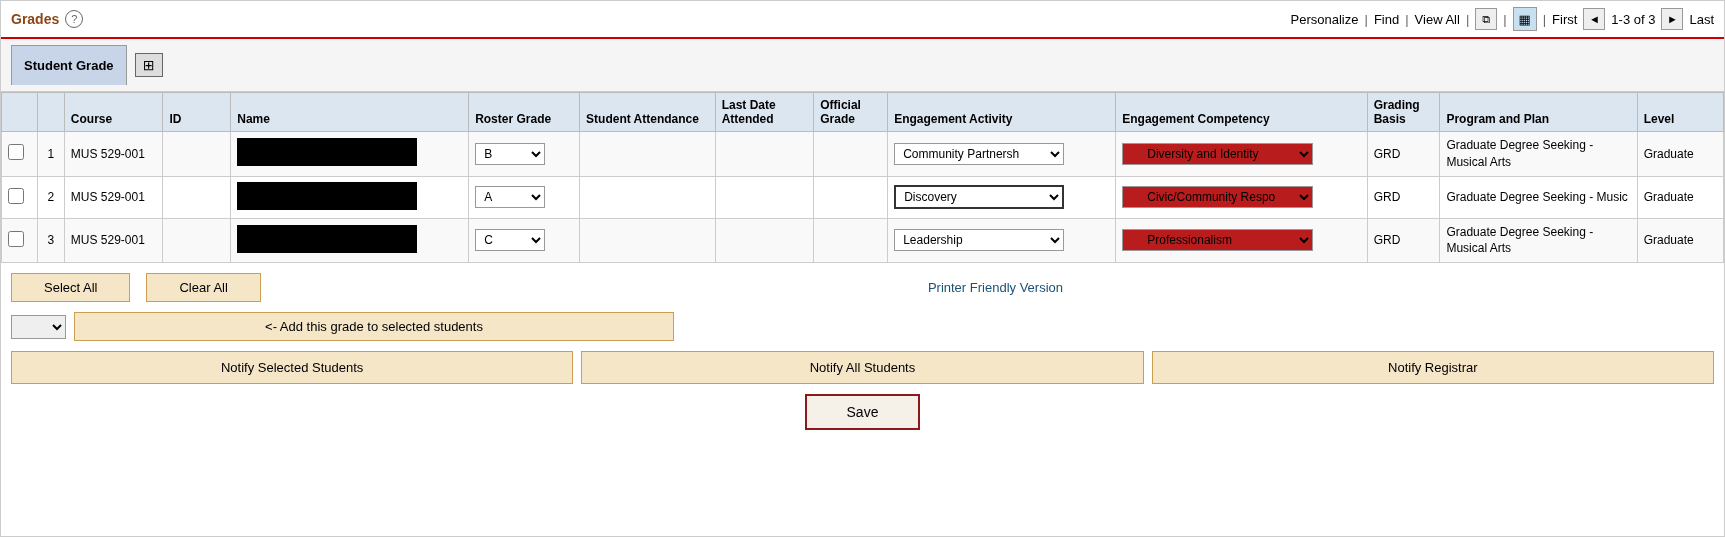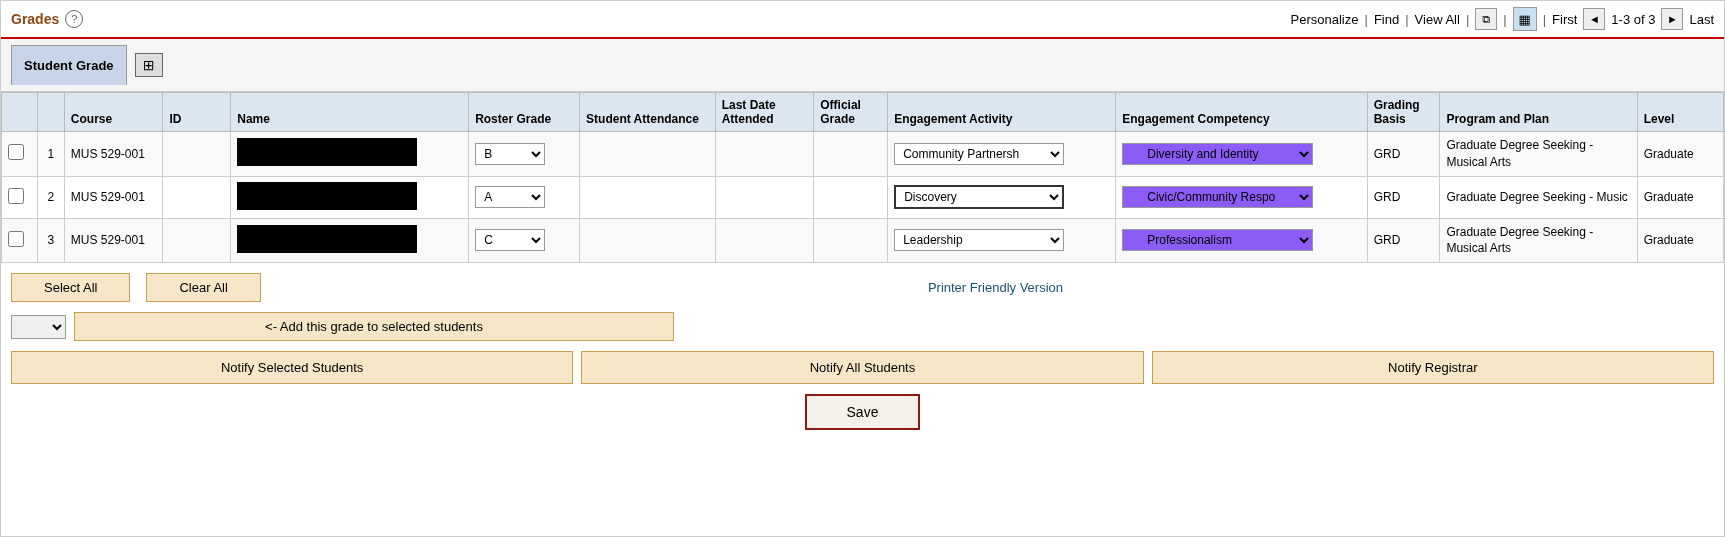--- a/index.html
+++ b/index.html
@@ -79,21 +79,21 @@
 
     .activity-select {
       padding: 2px 4px; border: 1px solid #999; background: #fff;
       font-size: 12px; min-width: 170px; cursor: pointer;
     }
     .activity-select.highlighted {
       border: 2px solid #333; background: #fff;
     }
 
     .competency-select {
-      padding: 2px 20px; border: 1px solid #999; background: #8b5cf6;
+      padding: 2px 20px; border: 1px solid #999; background: #b91c1c;
       font-size: 12px; min-width: 170px; cursor: pointer;
     }
 
     .grading-basis { font-weight: normal; }
 
     .program-plan { line-height: 1.4; }
 
     
     .bottom-controls { padding: 10px; }
     .bottom-row1 { display: flex; align-items: center; gap: 16px; margin-bottom: 10px; }

